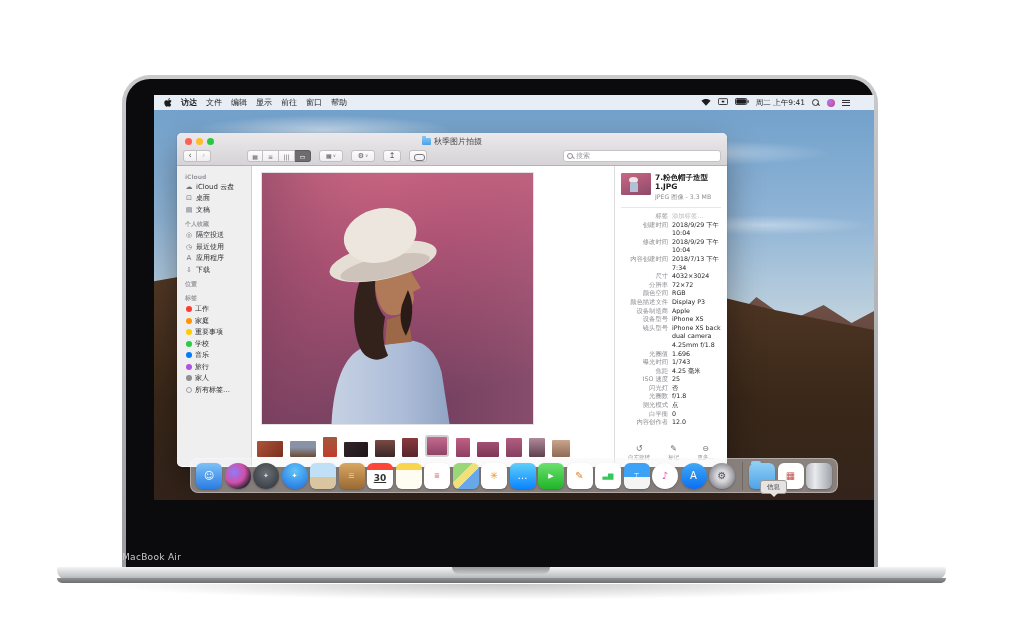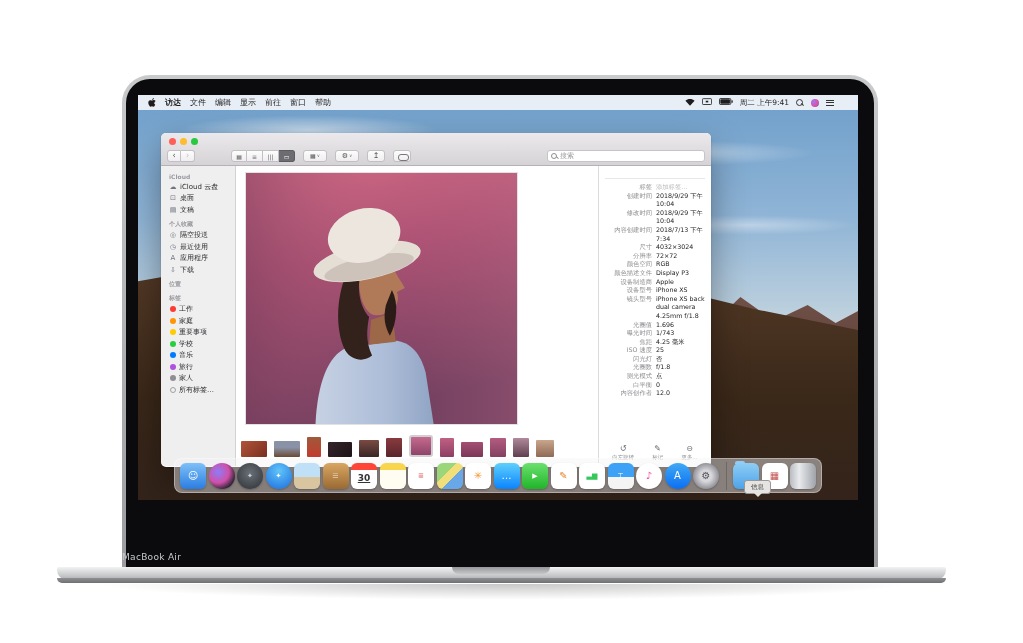--- a/index.html
+++ b/index.html
@@ -4,21 +4,21 @@
 <style>
 *{margin:0;padding:0;box-sizing:border-box;}
 html,body{width:1023px;height:643px;}
 body{background:#ffffff;font-family:"DejaVu Sans","Liberation Sans",sans-serif;position:relative;overflow:hidden;}
 
 
 .laptop{position:absolute;left:0;top:0;width:1023px;height:643px;}
 .lid{position:absolute;left:122px;top:75px;width:756px;height:492px;background:linear-gradient(180deg,#c8cacc,#9a9c9f);border-radius:28px 28px 0 0;}
 .bezel{position:absolute;left:4px;top:4px;right:4px;bottom:0;background:#0b0b0d;border-radius:24px 24px 0 0;}
 .bezel-label{position:absolute;left:0;right:0;bottom:5px;text-align:left;color:#c9cbce;font-size:9px;letter-spacing:.3px;}
-.screen{position:absolute;left:12px;top:16px;width:720px;height:405px;overflow:hidden;background:#7fa9cd;}
+.screen{position:absolute;left:28px;top:16px;width:720px;height:405px;overflow:hidden;background:#7fa9cd;}
 .base{position:absolute;left:57px;top:567px;width:889px;height:13px;background:linear-gradient(180deg,#f2f3f3,#c4c5c7 70%,#a7a8aa);border-radius:2px 2px 10px 10px;}
 .base-lip{position:absolute;left:57px;top:578px;width:889px;height:5px;background:linear-gradient(180deg,#8f9093,#6f7072);border-radius:0 0 12px 12px;}
 .base-notch{position:absolute;left:452px;top:567px;width:98px;height:7px;background:linear-gradient(180deg,#96979a,#c6c7c9);border-radius:0 0 9px 9px;}
 .base-shadow{position:absolute;left:95px;top:584px;width:815px;height:16px;background:radial-gradient(ellipse at 50% 0%,rgba(0,0,0,.22),rgba(0,0,0,0) 70%);}
 
 
 .wall{position:absolute;inset:0;background:linear-gradient(180deg,#6f9fca 0%,#8fb4d6 30%,#b9cedd 52%,#cdd8de 60%);}
 .cloud{position:absolute;background:radial-gradient(ellipse,rgba(255,255,255,.55),rgba(255,255,255,0) 70%);}
 .mtn{position:absolute;left:440px;top:168px;width:280px;height:100px;background:linear-gradient(180deg,#7d5a50,#5c413a);clip-path:polygon(0 100%,10% 62%,22% 78%,34% 40%,46% 66%,58% 34%,70% 58%,82% 42%,92% 60%,100% 48%,100% 100%);}
 .dune{position:absolute;left:0;top:0;width:100%;height:100%;background:linear-gradient(180deg,#7c573d 0%,#5a3d29 35%,#3a2819 75%,#33231a 100%);clip-path:polygon(0 46%,16% 41%,36% 44%,55% 41%,72% 47%,86% 53%,100% 58%,100% 100%,0 100%);}
@@ -180,20 +180,24 @@
               </span>
           </div>
         </div>
 
         <div class="window">
           <div class="win-head">
             <div class="tl">
               <span class="r"></span>
               <span class="y"></span>
               <span class="g"></span>
+            </div>
+            <div class="win-title">
+              <span class="mini-folder"></span>
+              <span>秋季图片拍摄</span>
             </div>
             <div class="toolrow">
               <div class="navbtns">
                 <span class="tbtn nav-b">‹</span>
                 <span class="tbtn nav-f">›</span>
               </div>
               <div class="segs" id="view-segs">
                   <span class="seg">▦</span>
                   <span class="seg">≡</span>
                   <span class="seg">|||</span>
@@ -329,20 +333,27 @@
                   </div>
                   <div class="thumb" style="width: 14px; height: 19px; background: linear-gradient(rgb(192, 96, 131), rgb(140, 63, 99));"></div>
                   <div class="thumb" style="width: 22px; height: 15px; background: linear-gradient(rgb(163, 79, 116), rgb(124, 55, 87));"></div>
                   <div class="thumb" style="width: 16px; height: 19px; background: linear-gradient(rgb(179, 92, 128), rgb(131, 64, 96));"></div>
                   <div class="thumb" style="width: 16px; height: 19px; background: linear-gradient(rgb(176, 137, 154), rgb(95, 64, 80));"></div>
                   <div class="thumb" style="width: 18px; height: 17px; background: linear-gradient(rgb(201, 165, 140), rgb(143, 106, 85));"></div>
                 </div>
             </div>
 
             <div class="info">
+              <div class="info-head">
+                <div class="info-thumb"></div>
+                <div>
+                  <div class="fname">7.粉色帽子造型 1.JPG</div>
+                  <div class="ftype">JPEG 图像 - 3.3 MB</div>
+                </div>
+              </div>
               <div class="divider"></div>
               <div id="meta-rows">
                   <div class="meta-row">
                     <span class="meta-l">标签</span>
                     <span class="meta-v muted">添加标签…</span>
                   </div>
                   <div class="meta-row">
                     <span class="meta-l">创建时间</span>
                     <span class="meta-v">2018/9/29 下午10:04</span>
                   </div>

